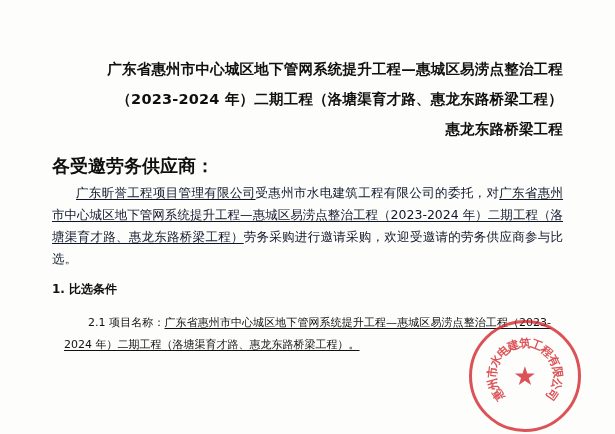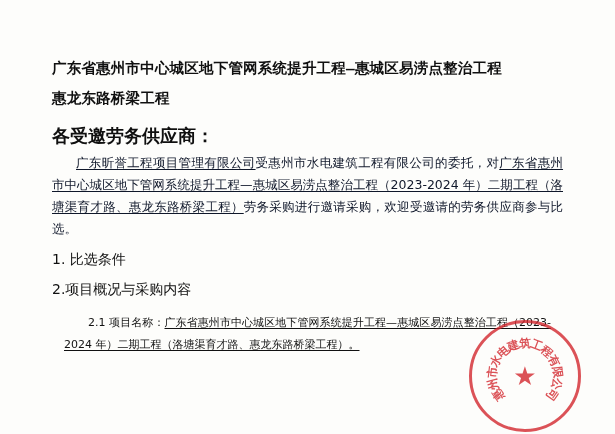--- a/index.html
+++ b/index.html
@@ -16,27 +16,26 @@
   #page {
     position: relative;
     width: 615px;
     height: 434px;
     background: #fdfdfb;
     box-sizing: border-box;
     padding: 40px 52px 0 52px;
     overflow: hidden;
   }
   .doc-title {
-    text-align: left;
+    text-align: right;
     font-weight: bold;
     font-size: 14.5px;
     line-height: 30px;
     color: #101010;
     letter-spacing: 0.2px;
-    font-family: Liberation Mono, monospace;
   }
   .doc-title .line {
     display: block;
     white-space: nowrap;
   }
   .title-block {
     margin-top: 14px;
     margin-bottom: 10px;
   }
   .salutation {
@@ -54,22 +53,22 @@
     margin: 0;
   }
   .para.indent {
     text-indent: 24px;
   }
   .u {
     text-decoration: underline;
     text-underline-offset: 2px;
   }
   .section-head {
-    font-weight: normal;
-    font-size: 14px;
+    font-weight: bold;
+    font-size: 12px;
     color: #101010;
     margin: 8px 0 2px 0;
     line-height: 22px;
   }
   .sub-item {
     font-size: 11px;
     line-height: 22px;
     color: #111111;
     text-indent: 24px;
     margin: 12px;
@@ -119,31 +118,31 @@
   }
 </style>
 </head>
 <body>
 
 <div id="page">
 
   <div class="title-block">
     <div class="doc-title">
       <span class="line">广东省惠州市中心城区地下管网系统提升工程—惠城区易涝点整治工程</span>
+      <span class="line">（2023-2024 年）二期工程（洛塘渠育才路、惠龙东路桥梁工程）</span>
       <span class="line">惠龙东路桥梁工程</span>
     </div>
   </div>
 
   <div class="salutation">各受邀劳务供应商：</div>
 
   <p class="para indent"><span class="u">广东昕誉工程项目管理有限公司</span><span>受惠州市水电建筑工程有限公司的委托，对</span><span class="u">广东省惠州市中心城区地下管网系统提升工程—惠城区易涝点整治工程（2023-2024 年）二期工程（洛塘渠育才路、惠龙东路桥梁工程）</span><span>劳务采购进行邀请采购，欢迎受邀请的劳务供应商参与比选。</span></p>
 
   <div class="section-head"><span>1.</span>&nbsp;<span>比选条件</span></div>
 
-  <div class="section-head"><span>2.</span><span>项目概况与采购内容</span></div>
 
   <p class="sub-item"><span>2.1 项目名称：</span><span class="u">广东省惠州市中心城区地下管网系统提升工程—惠城区易涝点整治工程（2023-2024 年）二期工程（洛塘渠育才路、惠龙东路桥梁工程）。</span></p>
 
 
   <div class="seal">
     <div class="seal-inner"></div>
     <div class="ring-text" id="seal-ring-text">
         <span style="transform: rotate(-125deg) translate(-50%, -40px);">惠</span>
         <span style="transform: rotate(-104.167deg) translate(-50%, -40px);">州</span>
         <span style="transform: rotate(-83.3333deg) translate(-50%, -40px);">市</span>

